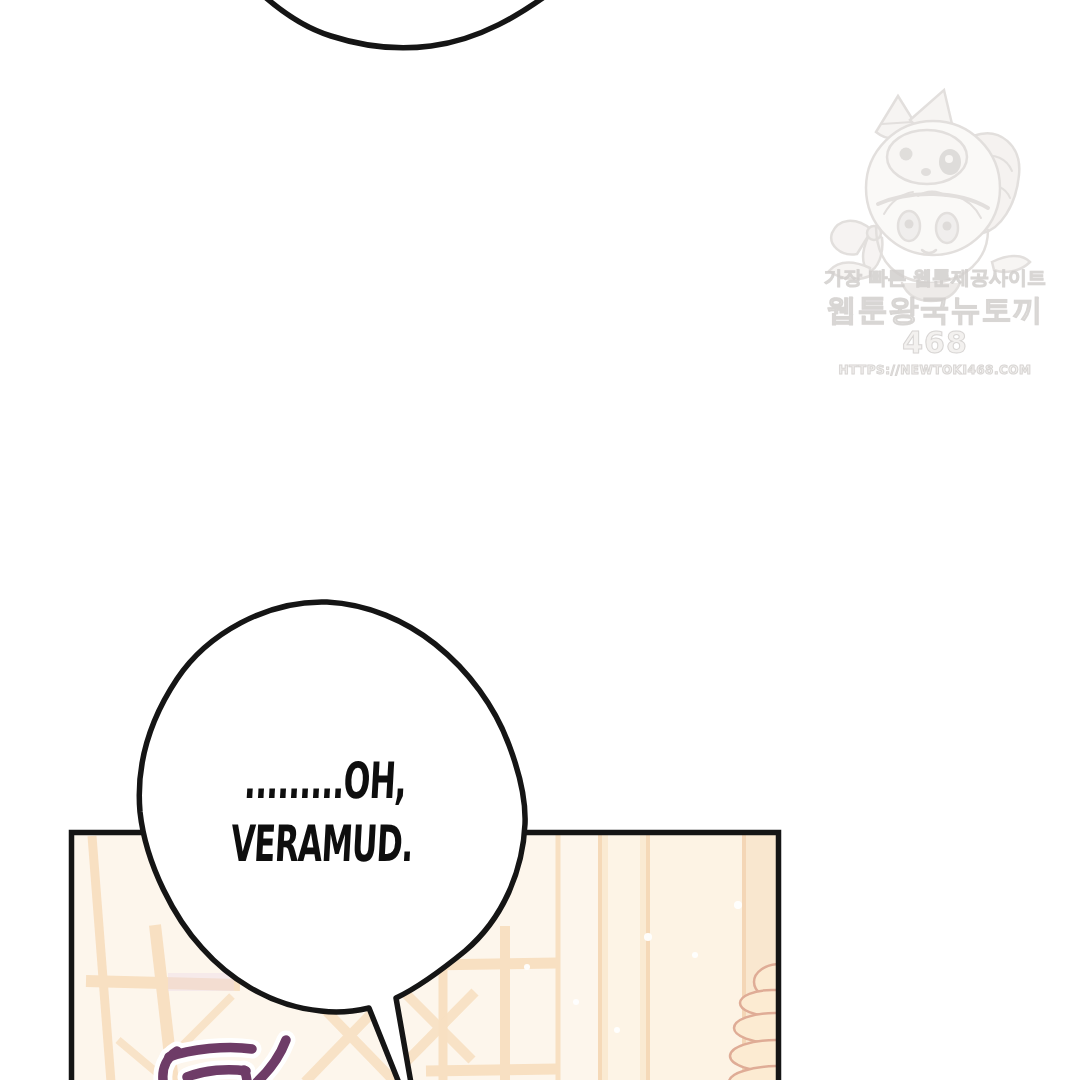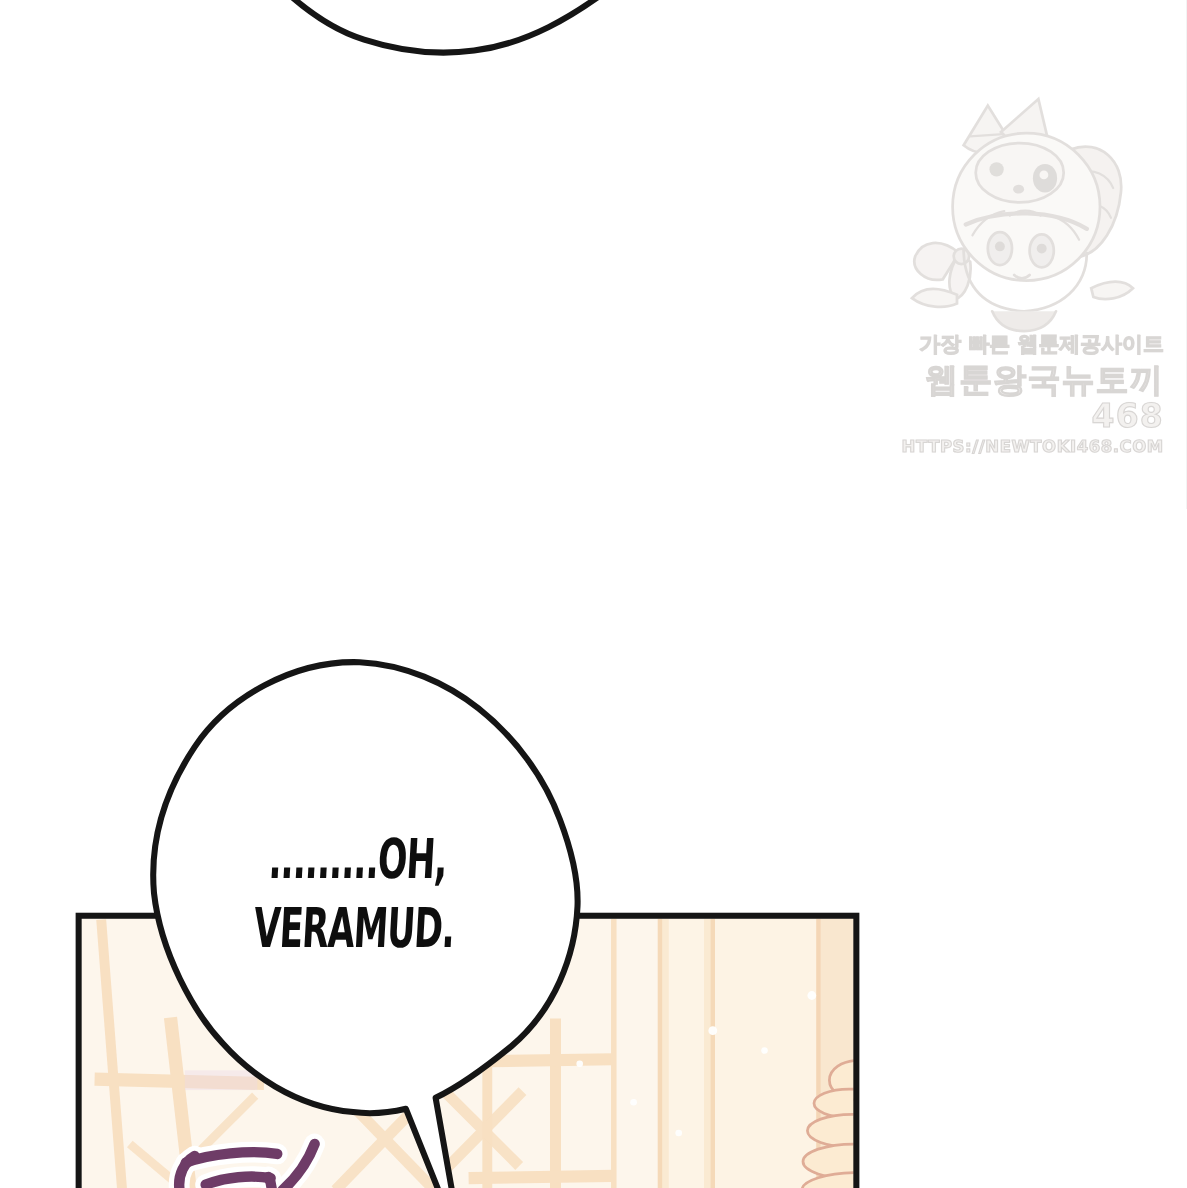--- a/index.html
+++ b/index.html
@@ -13,30 +13,29 @@
   .bubble-text{
     position:absolute;left:157px;top:750px;width:340px;
     text-align:center;color:#0e0e0e;
     font-size:50px;font-weight:700;line-height:63px;letter-spacing:-1.5px;
     transform:scale(0.63,1) skewX(-5deg);transform-origin:50% 0;
     white-space:nowrap;
   }
   
   .wm-block{
     position:absolute;left:812px;top:262px;width:246px;
-    text-align:right;opacity:.85;
+    text-align:center;opacity:.85;
     color:#f1efed;
     -webkit-text-stroke:1px #d2cfcd;
     text-shadow:0 0 1px #dedbd9;
     font-weight:700;
-    margin-top:36px;
   }
   .wm-line1{font-size:19px;line-height:31px;letter-spacing:0px;}
   .wm-line2{font-size:30px;line-height:33px;letter-spacing:1px;}
-  .wm-line3{font-size:15px;line-height:23px;letter-spacing:.5px;}
+  .wm-line3{font-size:12px;line-height:23px;letter-spacing:.5px;}
 </style>
 </head>
 <body>
 
 <div class="page">
 
   <svg class="art" viewBox="0 0 1079 1080">
 
     <path d="M 253,-14 C 278,10 305,28 331,36 C 368,48 401,50 431,46 C 479,40 521,15 559,-14" fill="#ffffff" stroke="#151515" stroke-width="5.5" stroke-linecap="round"></path>
 

